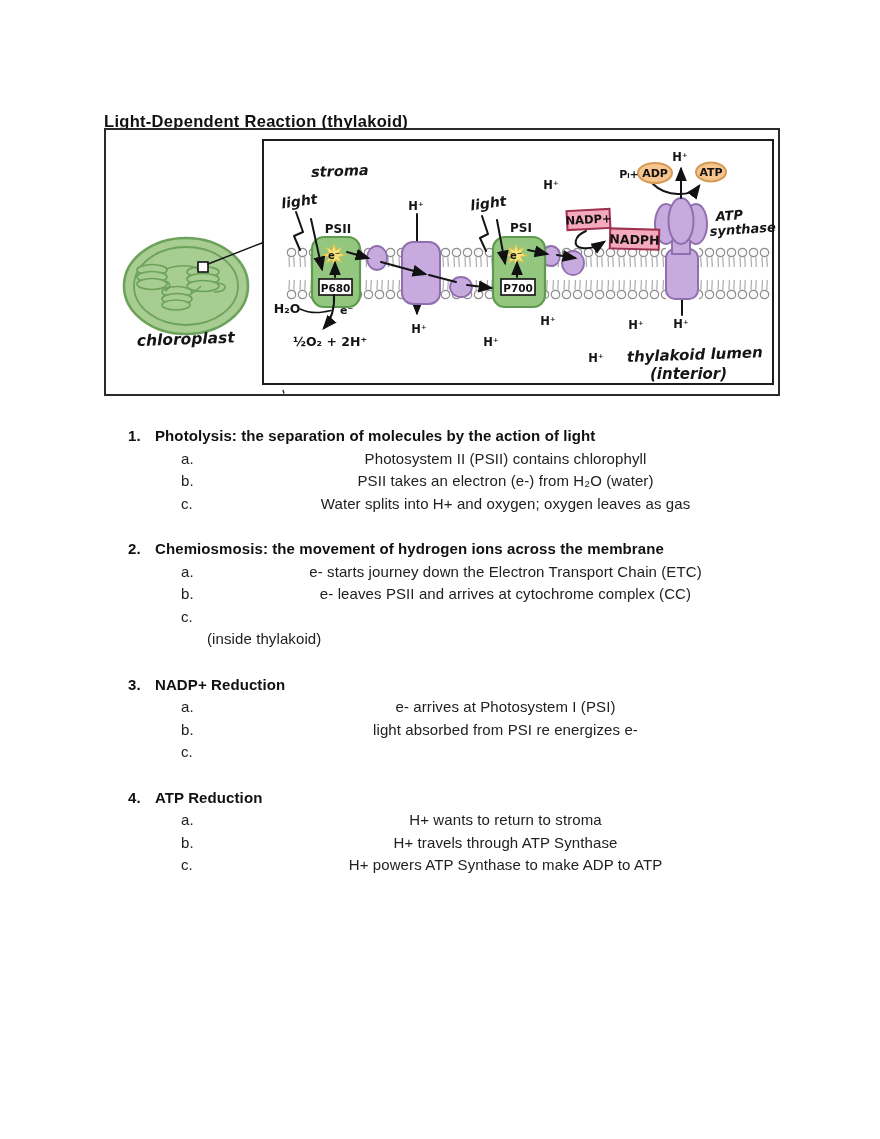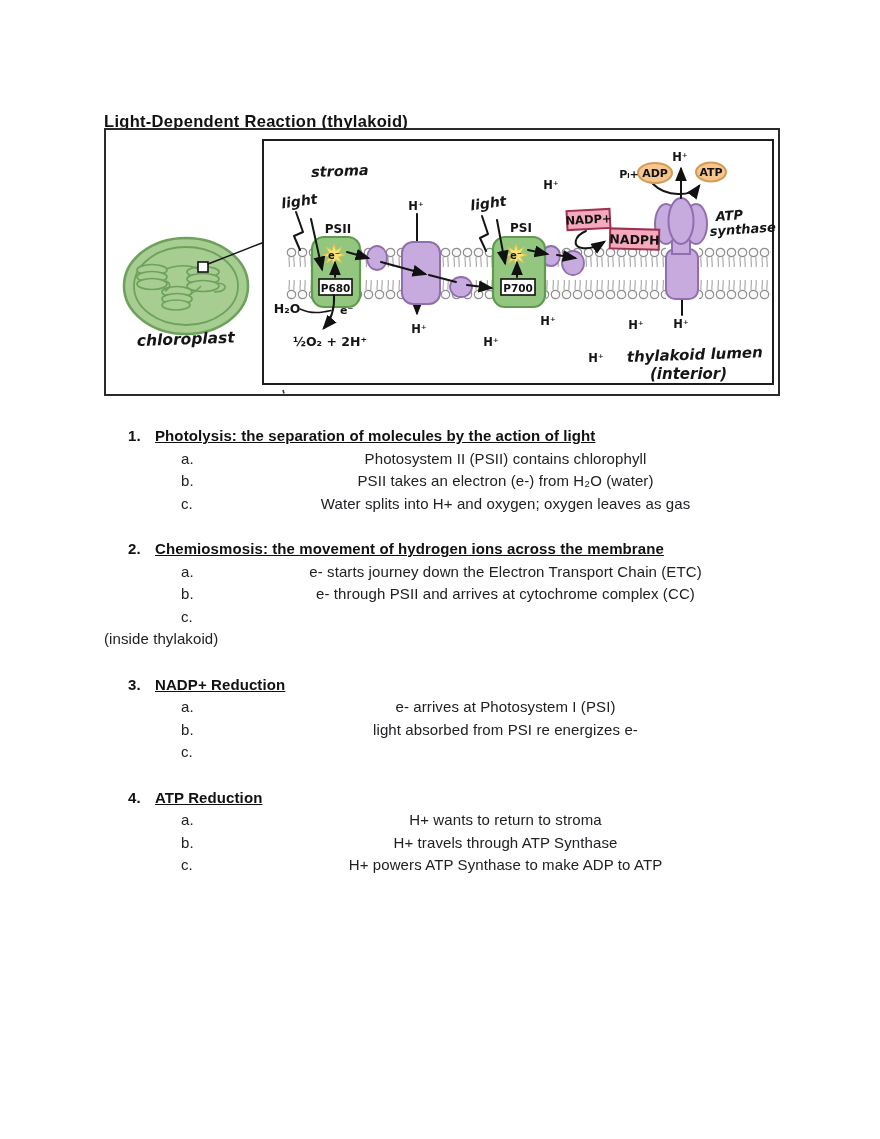--- a/index.html
+++ b/index.html
@@ -3,25 +3,25 @@
 <meta charset="utf-8">
 <style>
   html,body{margin:0;padding:0;background:#ffffff;width:880px;height:1139px;overflow:hidden;}
   body{font-family:"Liberation Sans",sans-serif;color:#1c1c1c;position:relative;}
   .page-title{position:absolute;left:104px;top:101px;font-size:16.5px;font-weight:800;letter-spacing:.3px;color:#111;text-align:center;}
   .diagram-wrap{position:absolute;left:104px;top:128px;width:676px;height:269px;}
   .notes{position:absolute;left:104px;top:425px;width:700px;font-size:15px;line-height:22.5px;letter-spacing:.1px;color:#202124;}
   .note-group{margin-bottom:23px;}
   .note-head{display:flex;font-weight:700;color:#111;}
   .note-num{margin-left:24px;width:27px;flex:0 0 auto;}
-  .note-title{flex:1;text-decoration:underline;}
+  .note-title{flex:1;}
   .note-item{display:flex;}
   .note-letter{margin-left:77px;width:26px;flex:0 0 auto;}
   .note-text{flex:1;text-align:center;}
-  .note-cont{}
+  .note-cont{margin-left:103px;}
   
   .ink{stroke:#141414;stroke-width:2;fill:none;stroke-linecap:round;stroke-linejoin:round;}
   .ink-thin{stroke:#141414;stroke-width:1.4;fill:none;stroke-linecap:round;}
   .hw{font-family:"DejaVu Sans",sans-serif;font-style:italic;font-weight:600;fill:#151515;}
   .hw-up{font-family:"DejaVu Sans",sans-serif;font-weight:700;fill:#151515;font-style:normal;}
   .box-label{font-family:"DejaVu Sans",sans-serif;font-weight:700;fill:#111;}
 </style>
 </head>
 <body>
 
@@ -217,21 +217,21 @@
     <div class="note-head">
       <span class="note-num">2.</span>
       <span class="note-title">Chemiosmosis: the movement of hydrogen ions across the membrane</span>
     </div>
     <div class="note-item">
       <span class="note-letter">a.</span>
       <span class="note-text">e- starts journey down the Electron Transport Chain (ETC)</span>
     </div>
     <div class="note-item">
       <span class="note-letter">b.</span>
-      <span class="note-text">e- through PSII and arrives at cytochrome complex (CC)</span>
+      <span class="note-text">e- leaves PSII and arrives at cytochrome complex (CC)</span>
     </div>
     <div class="note-item">
       <span class="note-letter">c.</span>
     </div>
     <div class="note-cont">(inside thylakoid)</div>
   </div>
 
   <div class="note-group">
     <div class="note-head">
       <span class="note-num">3.</span>

